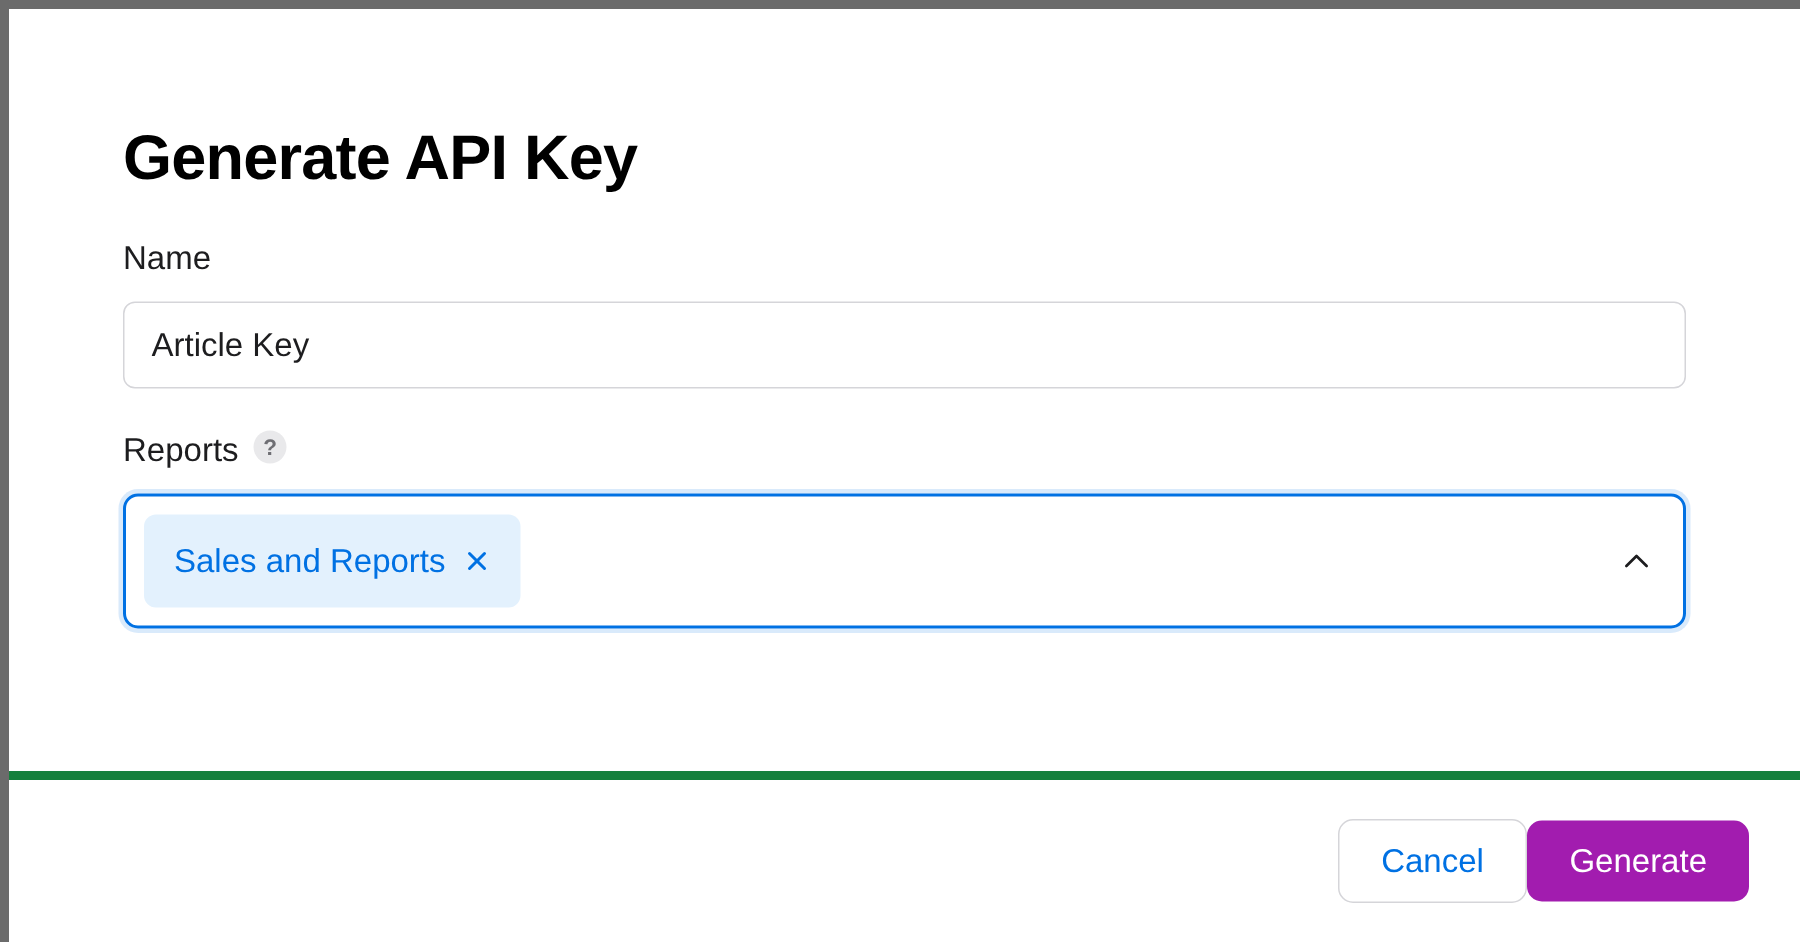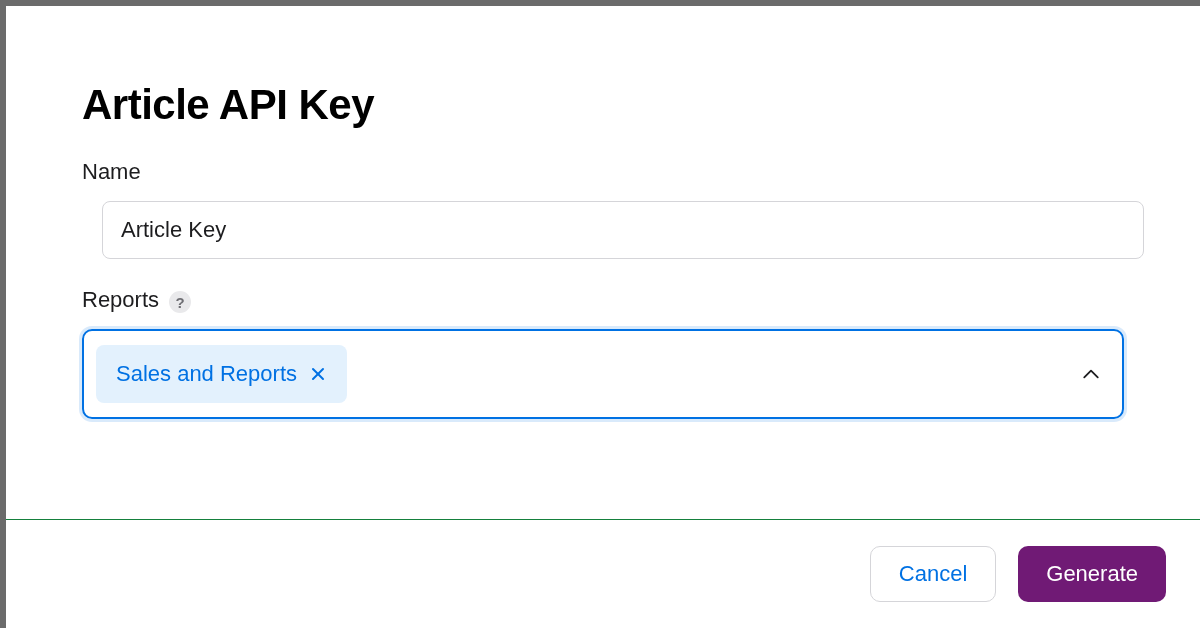--- a/index.html
+++ b/index.html
@@ -33,21 +33,21 @@
       font-weight: 700;
       color: #000000;
       letter-spacing: -0.5px;
       margin-bottom: 30px;
     }
     .field-label {
       font-size: 22px;
       color: #1d1d1f;
       margin-bottom: 16px;
       display: flex;
-      align-items: flex-end;
+      align-items: flex-start;
       gap: 10px;
     }
     .help-icon {
       display: inline-flex;
       align-items: center;
       justify-content: center;
       width: 22px;
       height: 22px;
       border-radius: 50%;
       background: #e9e9eb;
@@ -60,29 +60,27 @@
       width: 100%;
       height: 58px;
       padding: 0 18px;
       font-size: 22px;
       color: #1d1d1f;
       border: 1px solid #d5d5d9;
       border-radius: 8px;
       outline: none;
       margin-bottom: 28px;
       font-family: inherit;
-      margin-left: 20px;
     }
     .multiselect {
       width: 100%;
       border: 2px solid #0071e3;
       border-radius: 10px;
       padding: 12px 50px 12px 12px;
       display: flex;
-      align-items: center;
       gap: 14px;
       position: relative;
       min-height: 90px;
       cursor: text;
       box-shadow: 0 0 0 3px rgba(0,113,227,0.15);
     }
     .tag {
       display: inline-flex;
       align-items: center;
       gap: 12px;
@@ -110,51 +108,51 @@
       position: absolute;
       right: 22px;
       top: 50%;
       transform: translateY(-50%);
       width: 18px;
       height: 18px;
       color: #1d1d1f;
       cursor: pointer;
     }
     .modal-footer {
-      border-top: 1px solid #15803d;
+      border-top: 6px solid #15803d;
       padding: 26px 34px;
       display: flex;
       justify-content: flex-end;
-      gap: 22px;
+      align-items: center;
     }
     .btn {
       font-size: 22px;
       font-weight: 400;
       padding: 14px 28px;
       border-radius: 10px;
       cursor: pointer;
       font-family: inherit;
       border: none;
     }
     .btn-secondary {
       background: #ffffff;
       color: #0071e3;
       border: 1px solid #d5d5d9;
     }
     .btn-primary {
-      background: #701a75;
+      background: #a21caf;
       color: #ffffff;
     }
   </style>
 </head>
 <body>
 
 <div class="modal">
   <div class="modal-body">
-    <h1 class="modal-title">Article API Key</h1>
+    <h1 class="modal-title">Generate API Key</h1>
 
     <div class="field-label">
       <span>Name</span>
     </div>
     <input type="text" class="text-input" value="Article Key" style="">
 
     <div class="field-label">
       <span>Reports</span>
       <span class="help-icon">?</span>
     </div>

